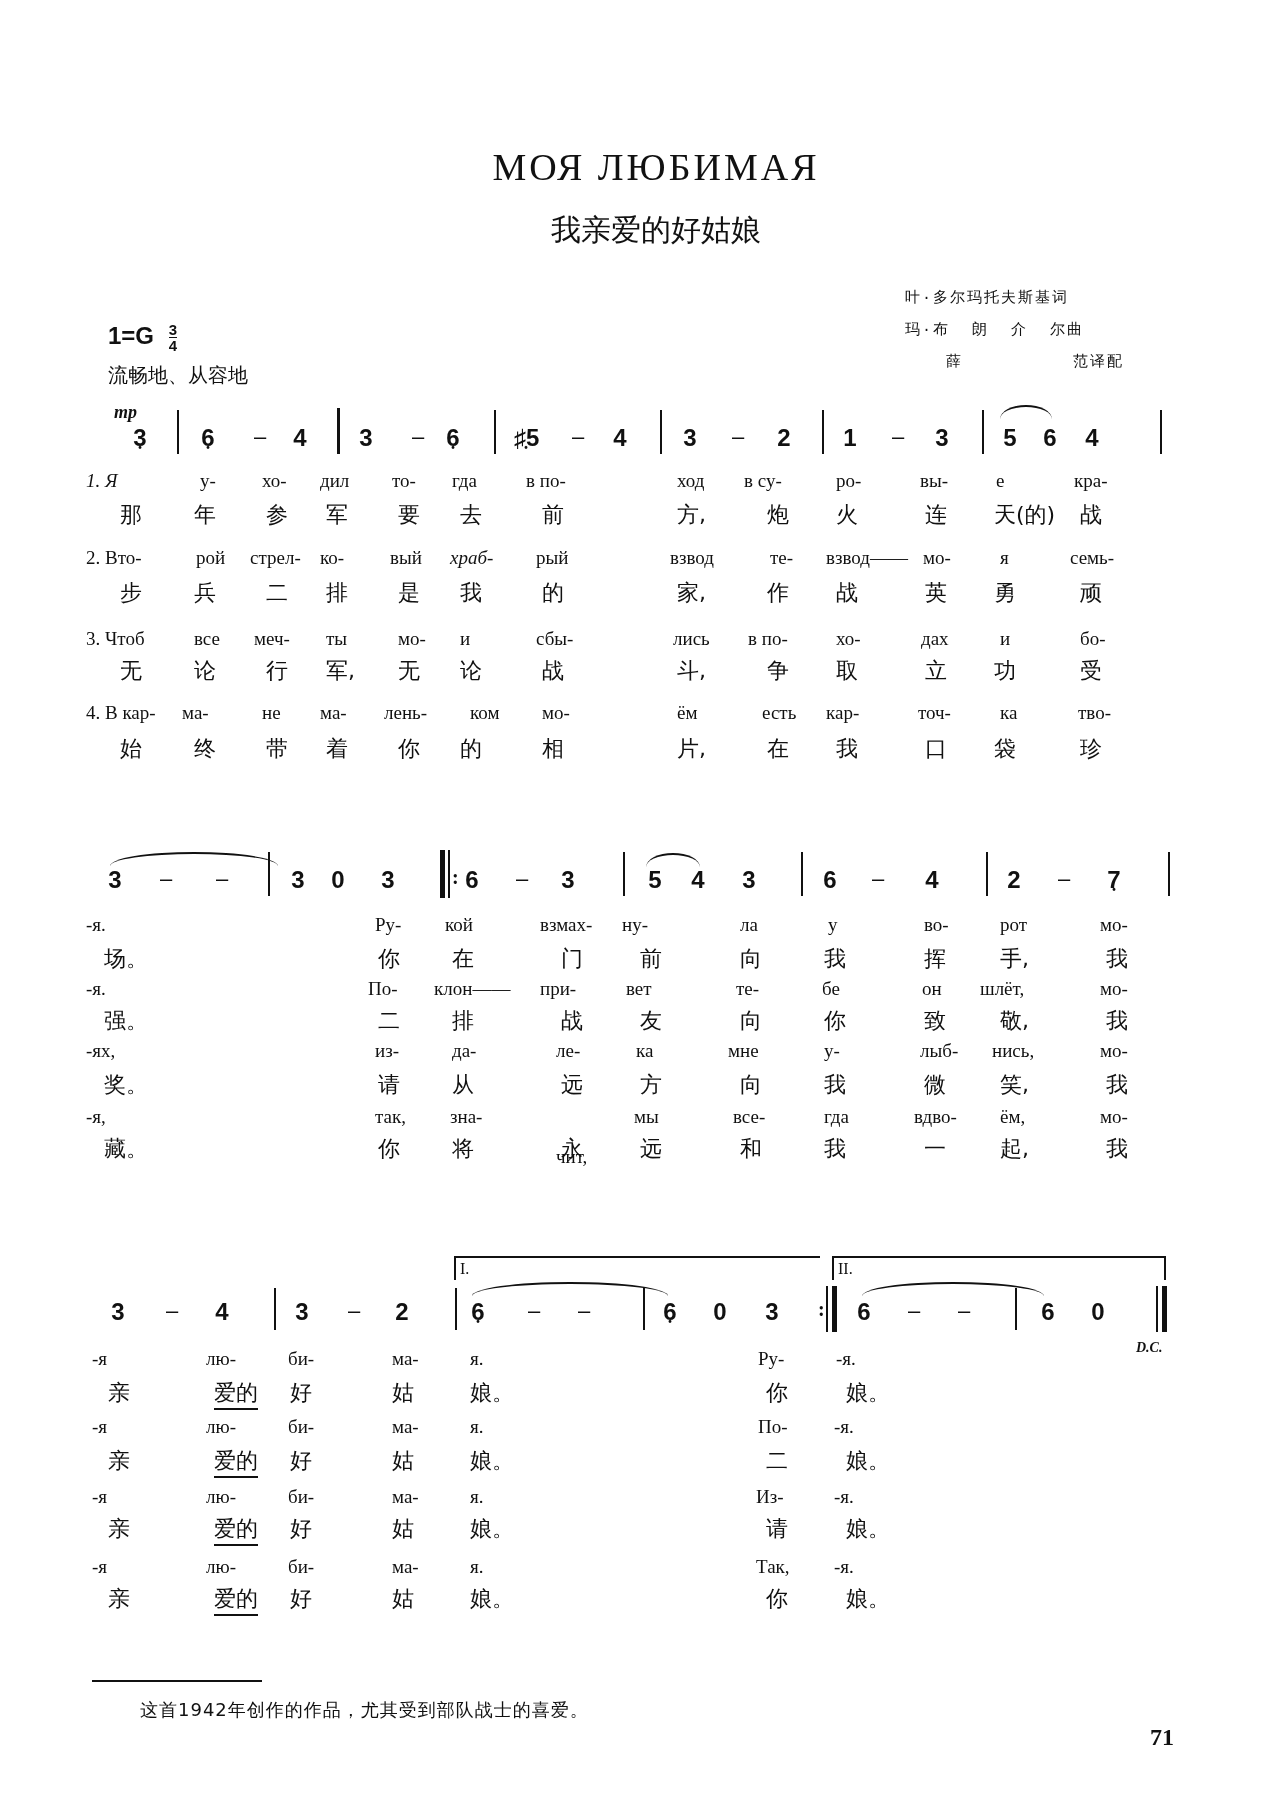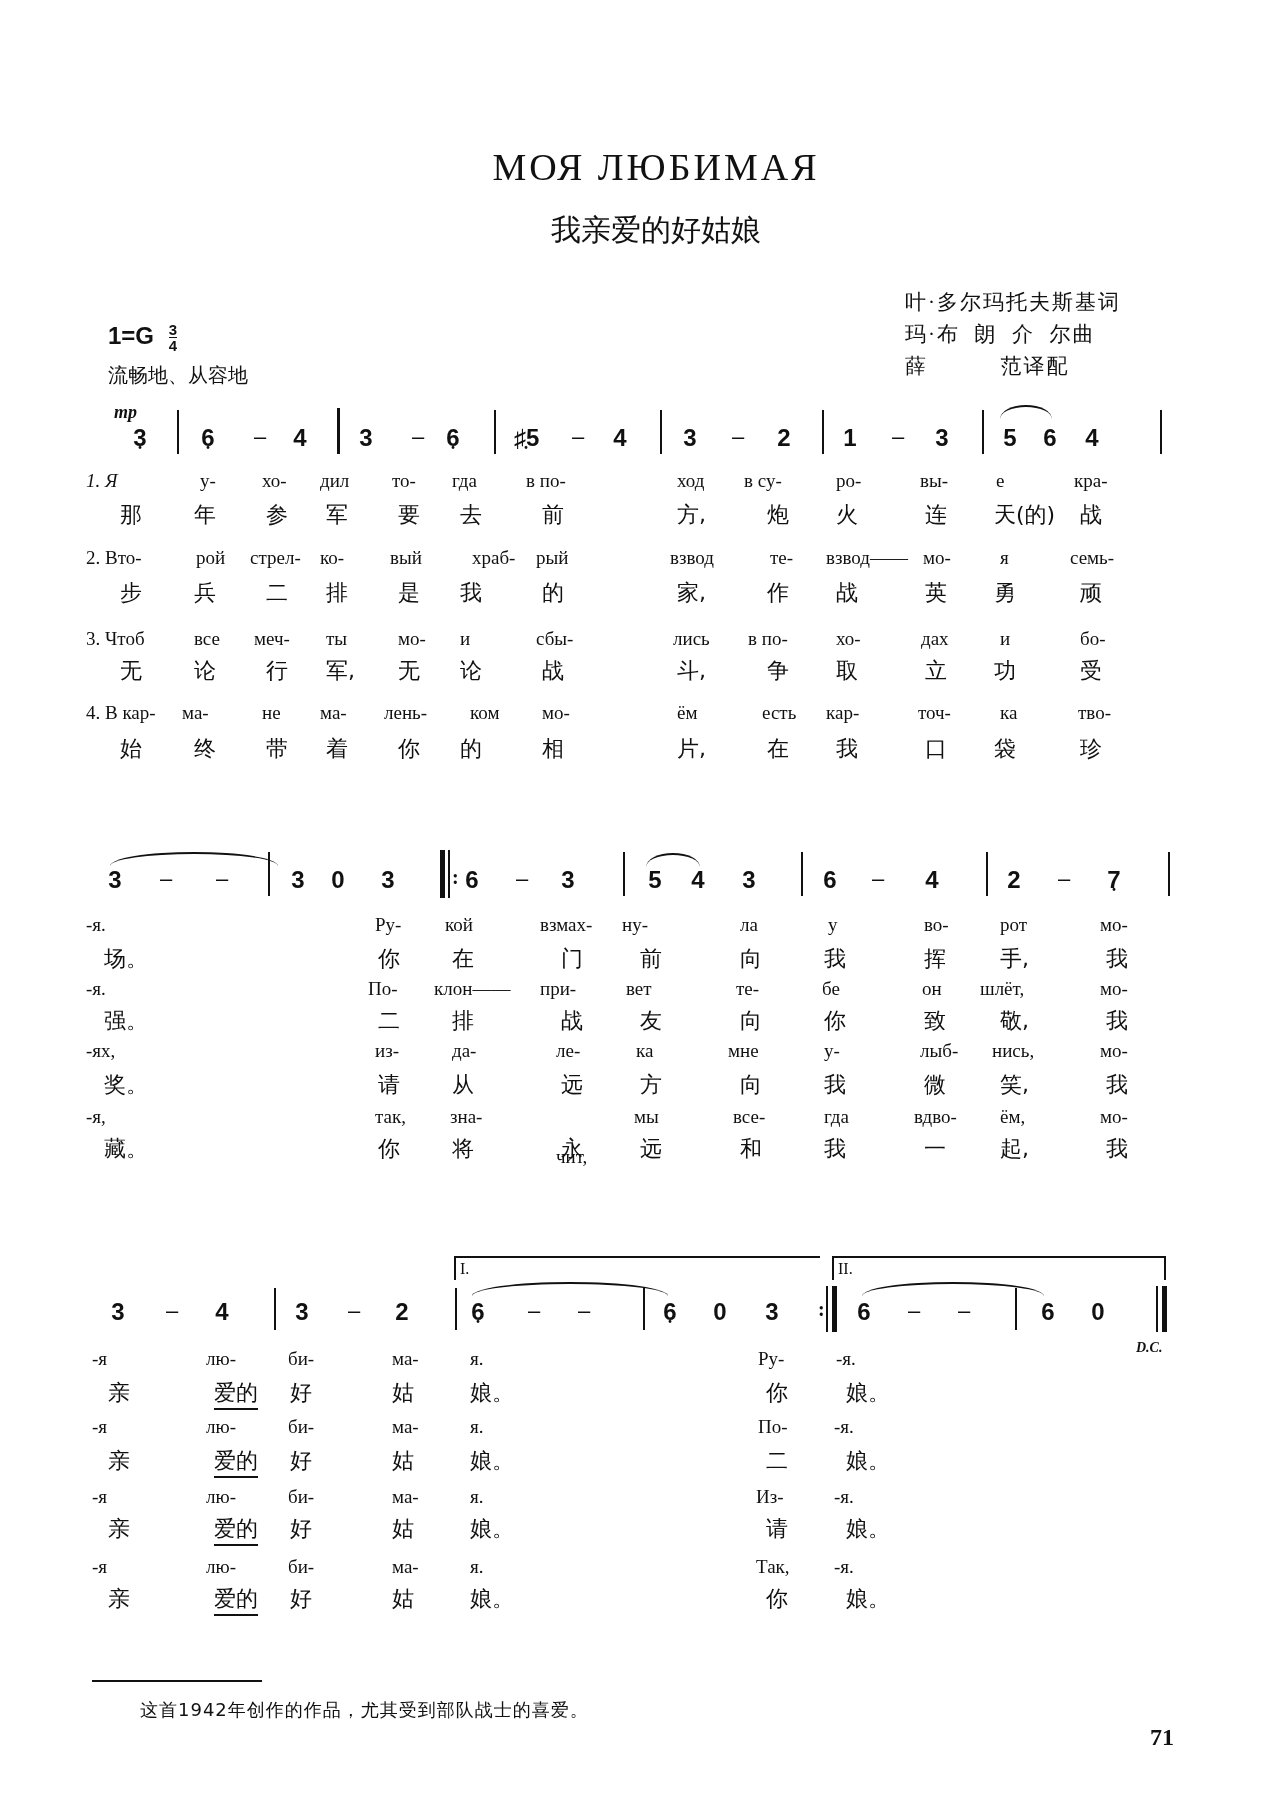--- a/index.html
+++ b/index.html
@@ -1,20 +1,20 @@
 <!DOCTYPE html>
 <html><head>
 <meta charset="utf-8">
 <style>
   html, body { margin:0; padding:0; background:#ffffff; }
   body { width:1272px; height:1812px; position:relative; overflow:hidden; color:#111; font-family:"Liberation Serif", serif; }
   .abs { position:absolute; }
   .title-ru { left:0; width:1272px; top:145px; text-align:center; font-size:38px; letter-spacing:3px; font-family:"Liberation Serif", serif; padding-left:40px; box-sizing:border-box; }
   .title-zh { left:0; width:1272px; top:210px; text-align:center; font-size:30px; font-family:"DejaVu Sans", sans-serif; padding-left:40px; box-sizing:border-box; }
-  .credit { font-family:Liberation Serif, serif; font-size:21px; letter-spacing:2px; }
+  .credit { font-family:Liberation Mono, monospace; font-size:15px; letter-spacing:2px; }
   .key { left:108px; top:322px; font-size:24px; font-weight:bold; font-family:"Liberation Sans", sans-serif; }
   .tsig { display:inline-block; vertical-align:middle; text-align:center; font-size:15px; line-height:15px; margin-left:8px; font-weight:bold; }
   .tsig .num { display:block; border-bottom:1.5px solid #111; }
   .tempo { left:108px; top:362px; font-size:20px; font-family:"DejaVu Sans", sans-serif; }
   .dyn { font-style:italic; font-weight:bold; font-size:18px; font-family:"Liberation Serif", serif; }
   .note { font-family:"Liberation Sans", sans-serif; font-weight:bold; font-size:24px; width:24px; text-align:center; }
   .note.low::after { content:"•"; position:absolute; left:0; width:24px; text-align:center; top:18px; font-size:10px; }
   .dash { font-family:"Liberation Sans", sans-serif; font-size:22px; width:16px; text-align:center; }
   .bar { width:2px; background:#111; }
   .bar.thick { width:5px; }
@@ -31,21 +31,21 @@
   .footnote { left:140px; top:1698px; font-size:18px; font-family:"DejaVu Sans", sans-serif; letter-spacing:1px; }
   .pagenum { left:1150px; top:1724px; font-size:24px; font-weight:bold; font-family:"Liberation Serif", serif; }
 </style>
 </head>
 <body>
 
 <div class="abs title-ru">МОЯ  ЛЮБИМАЯ</div>
 <div class="abs title-zh">我亲爱的好姑娘</div>
 <div class="abs credit" style="left:905px;top:288px;">叶·多尔玛托夫斯基词</div>
 <div class="abs credit" style="left:905px;top:320px;white-space:pre;">玛·布  朗  介  尔曲</div>
-<div class="abs credit" style="left:905px;top:352px;white-space:pre;">薛          范译配</div>
+<div class="abs credit" style="left:946px;top:352px;white-space:pre;">薛          范译配</div>
 
 <div class="abs key">
   <span>1=G</span>
   <span class="tsig">
     <span class="num">3</span>
     <span>4</span>
   </span>
 </div>
 <div class="abs tempo">流畅地、从容地</div>
 
@@ -107,21 +107,21 @@
   <span class="abs lyr-zh" style="left:836px;top:500px;">火</span>
   <span class="abs lyr-zh" style="left:925px;top:500px;">连</span>
   <span class="abs lyr-zh" style="left:994px;top:500px;">天(的)</span>
   <span class="abs lyr-zh" style="left:1080px;top:500px;">战</span>
 
   <span class="abs lyr-ru" style="left:86px;top:547px;">2. Вто-</span>
   <span class="abs lyr-ru" style="left:196px;top:547px;">рой</span>
   <span class="abs lyr-ru" style="left:250px;top:547px;">стрел-</span>
   <span class="abs lyr-ru" style="left:320px;top:547px;">ко-</span>
   <span class="abs lyr-ru" style="left:390px;top:547px;">вый</span>
-  <span class="abs lyr-ru" style="left:472px;top:547px;">храб-</span>
+  <span class="abs lyr-ru" style="left:450px;top:547px;font-style:italic;">храб-</span>
   <span class="abs lyr-ru" style="left:536px;top:547px;">рый</span>
   <span class="abs lyr-ru" style="left:670px;top:547px;">взвод</span>
   <span class="abs lyr-ru" style="left:770px;top:547px;">те-</span>
   <span class="abs lyr-ru" style="left:826px;top:547px;">взвод——</span>
   <span class="abs lyr-ru" style="left:923px;top:547px;">мо-</span>
   <span class="abs lyr-ru" style="left:1000px;top:547px;">я</span>
   <span class="abs lyr-ru" style="left:1070px;top:547px;">семь-</span>
   <span class="abs lyr-zh" style="left:120px;top:578px;">步</span>
   <span class="abs lyr-zh" style="left:194px;top:578px;">兵</span>
   <span class="abs lyr-zh" style="left:266px;top:578px;">二</span>

